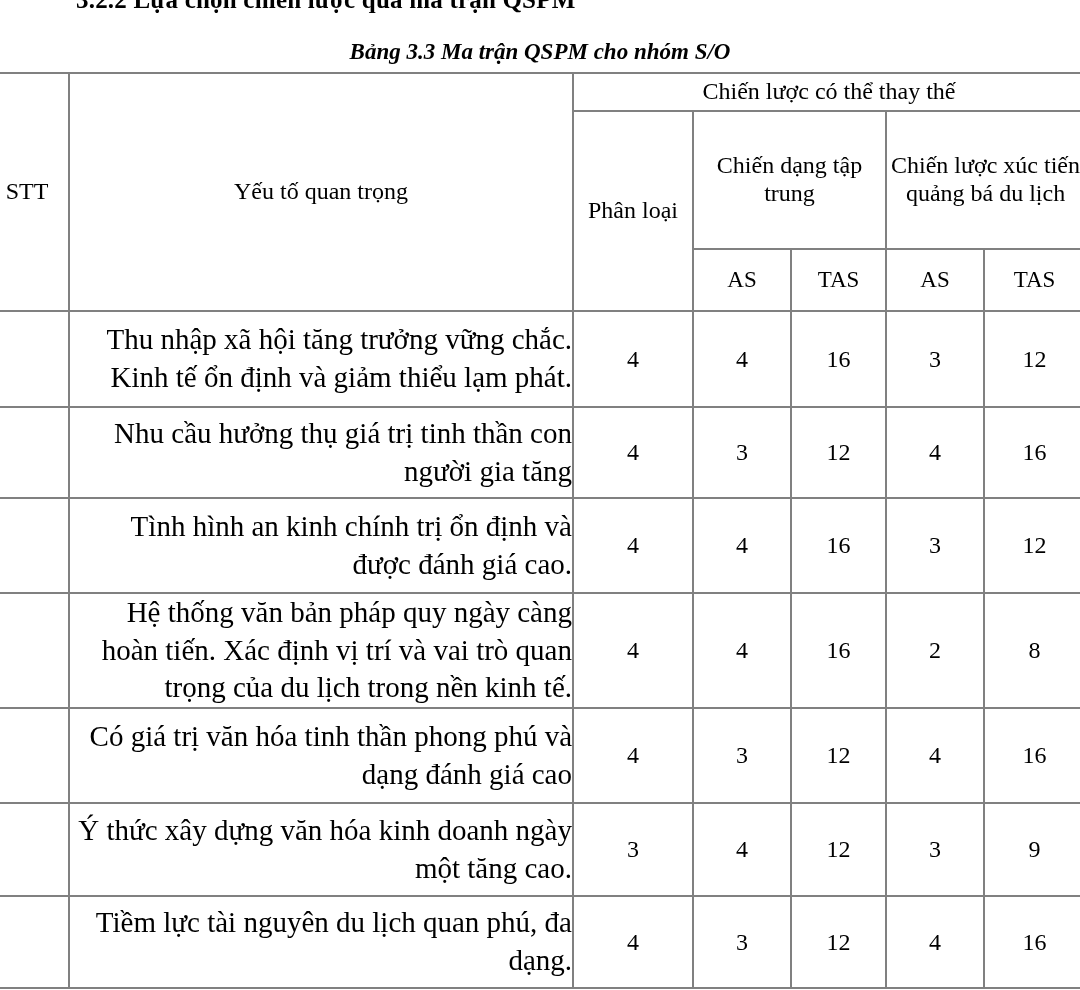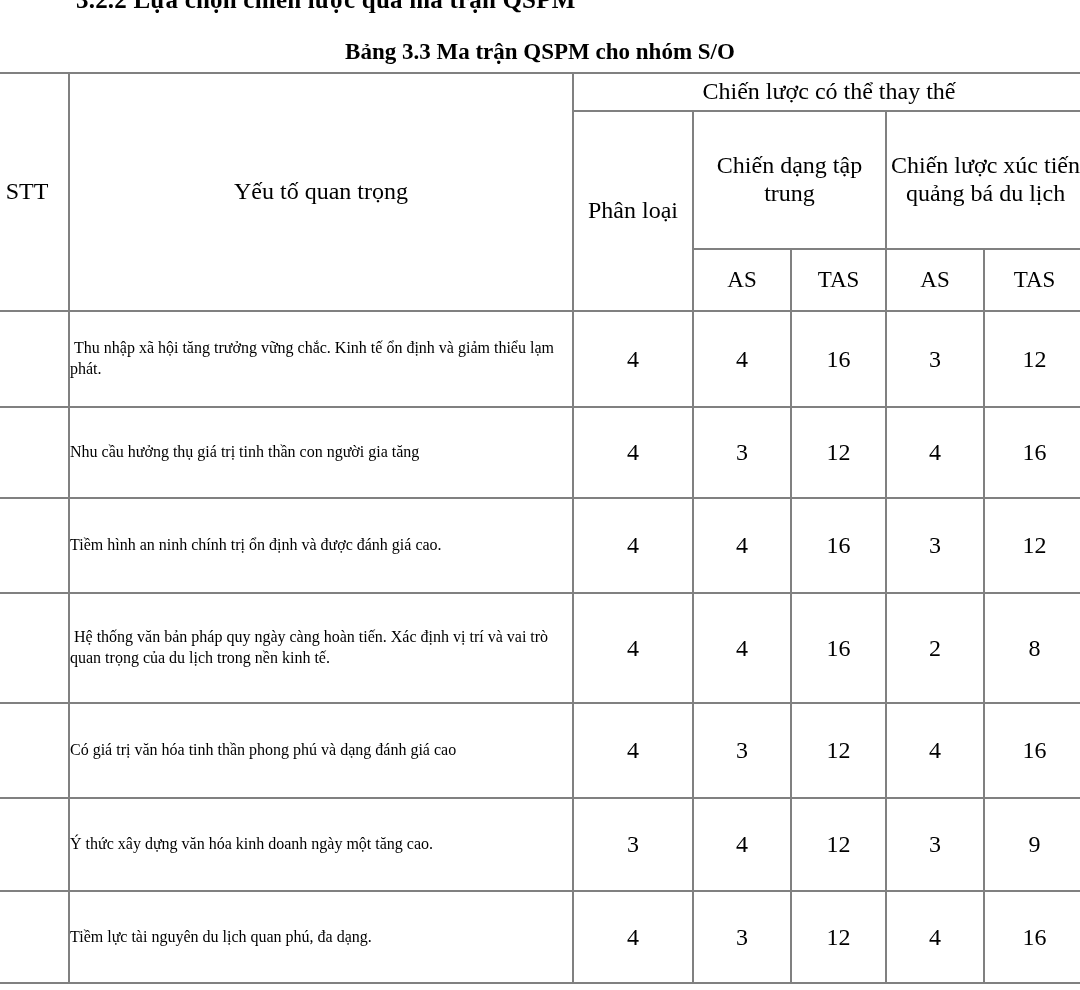--- a/index.html
+++ b/index.html
@@ -32,20 +32,21 @@
   
   .table-caption {
     position: absolute;
     top: 38px;
     left: 0;
     width: 1080px;
     text-align: center;
     font-size: 23px;
     font-weight: bold;
     line-height: 1.2;
+    font-style: italic;
   }
 
   
   .qspm-wrap {
     position: absolute;
     top: 72px;
     left: -16px;          
     width: 1104px;
   }
   table.qspm {
@@ -86,24 +87,24 @@
     font-size: 24px;
   }
   td.stt {
     text-align: left;
     padding-left: 12px;
     vertical-align: top;
     padding-top: 6px;
     font-size: 24px;
   }
   td.factor {
-    text-align: left;
+    text-align: right;
     padding: 6px 8px 6px 12px;
     vertical-align: top;
-    font-size: 16px;
+    font-size: 29px;
     line-height: 1.3;
     white-space: pre-wrap;
   }
 </style>
 </head>
 <body>
 
 <div class="section-heading">3.2.2 Lựa chọn chiến lược qua ma trận QSPM</div>
 
 <div class="table-caption">Bảng 3.3 Ma trận QSPM cho nhóm S/O</div>
@@ -151,21 +152,21 @@
         <td class="stt">2</td>
         <td class="factor">Nhu cầu hưởng thụ giá trị tinh thần con người gia tăng</td>
         <td class="num">4</td>
         <td class="num">3</td>
         <td class="num">12</td>
         <td class="num">4</td>
         <td class="num">16</td>
       </tr>
       <tr style="height:95px">
         <td class="stt">3</td>
-        <td class="factor">Tiềm hình an ninh chính trị ổn định và được đánh giá cao.</td>
+        <td class="factor">Tình hình an kinh chính trị ổn định và được đánh giá cao.</td>
         <td class="num">4</td>
         <td class="num">4</td>
         <td class="num">16</td>
         <td class="num">3</td>
         <td class="num">12</td>
       </tr>
       <tr style="height:110px">
         <td class="stt">4</td>
         <td class="factor"> Hệ thống văn bản pháp quy ngày càng hoàn tiến. Xác định vị trí và vai trò quan trọng của du lịch trong nền kinh tế.</td>
         <td class="num">4</td>

